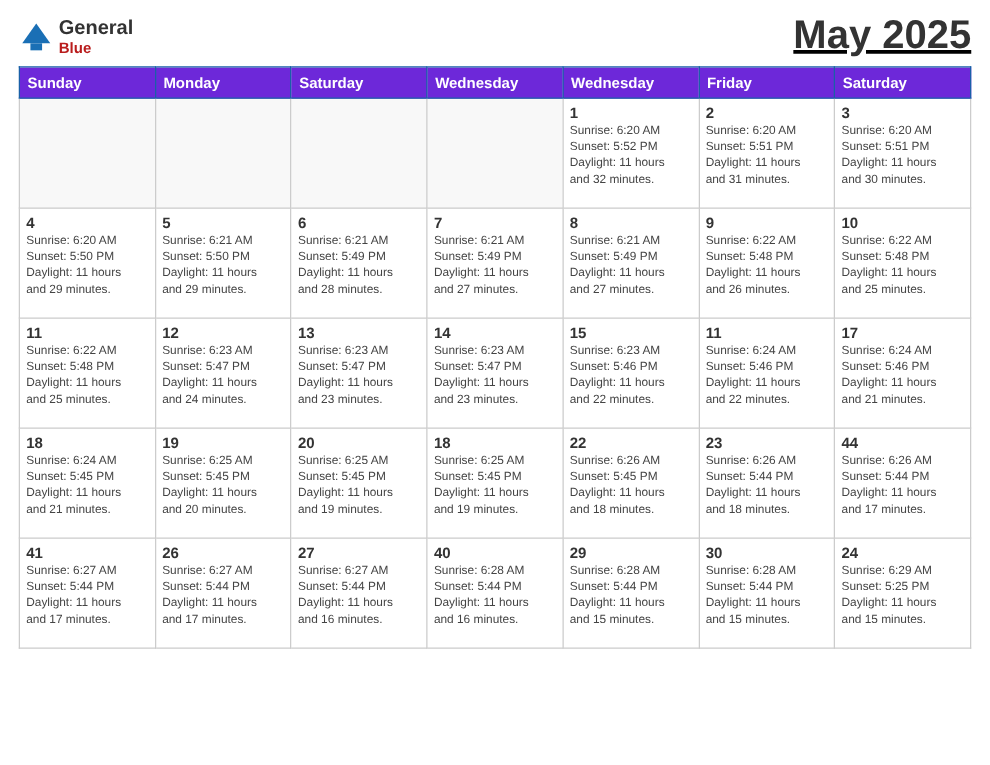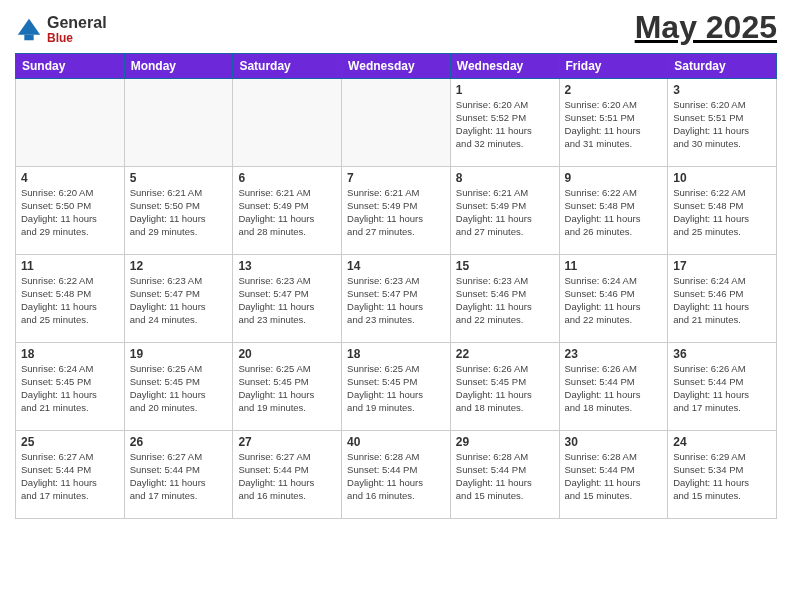--- a/index.html
+++ b/index.html
@@ -299,30 +299,30 @@
 and 18 minutes.</div>
           </td>
           <td>
             <div class="day-number">23</div>
             <div class="day-info" style="white-space: pre-line;">Sunrise: 6:26 AM
 Sunset: 5:44 PM
 Daylight: 11 hours
 and 18 minutes.</div>
           </td>
           <td>
-            <div class="day-number">36</div>
+            <div class="day-number">44</div>
             <div class="day-info" style="white-space: pre-line;">Sunrise: 6:26 AM
 Sunset: 5:44 PM
 Daylight: 11 hours
 and 17 minutes.</div>
           </td>
         </tr>
         <tr>
           <td>
-            <div class="day-number">25</div>
+            <div class="day-number">41</div>
             <div class="day-info" style="white-space: pre-line;">Sunrise: 6:27 AM
 Sunset: 5:44 PM
 Daylight: 11 hours
 and 17 minutes.</div>
           </td>
           <td>
             <div class="day-number">26</div>
             <div class="day-info" style="white-space: pre-line;">Sunrise: 6:27 AM
 Sunset: 5:44 PM
 Daylight: 11 hours
@@ -352,20 +352,20 @@
           <td>
             <div class="day-number">30</div>
             <div class="day-info" style="white-space: pre-line;">Sunrise: 6:28 AM
 Sunset: 5:44 PM
 Daylight: 11 hours
 and 15 minutes.</div>
           </td>
           <td>
             <div class="day-number">24</div>
             <div class="day-info" style="white-space: pre-line;">Sunrise: 6:29 AM
-Sunset: 5:34 PM
+Sunset: 5:25 PM
 Daylight: 11 hours
 and 15 minutes.</div>
           </td>
         </tr>
       </tbody>
   </table>
 </div>
 
 </body></html>

